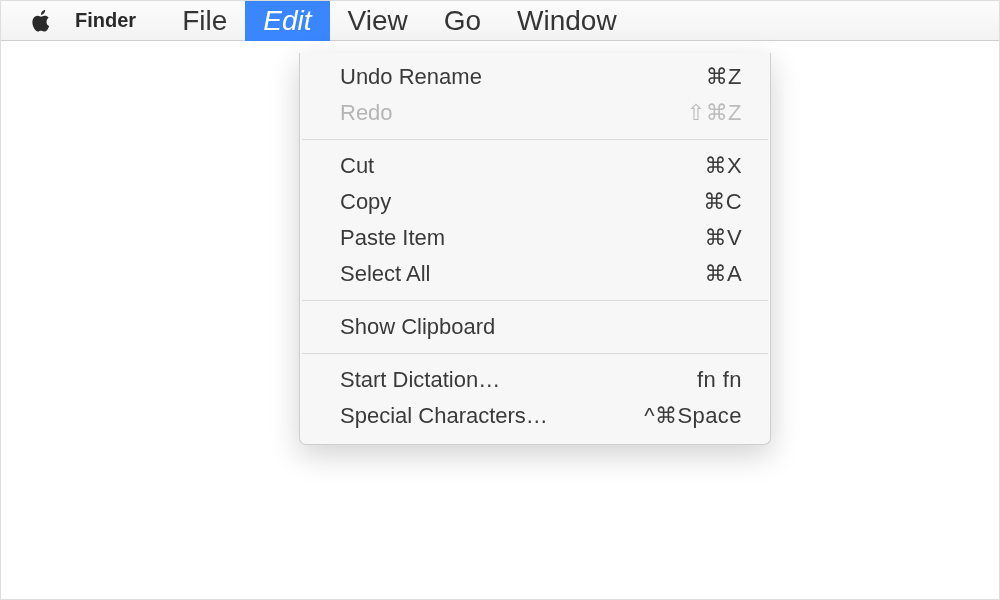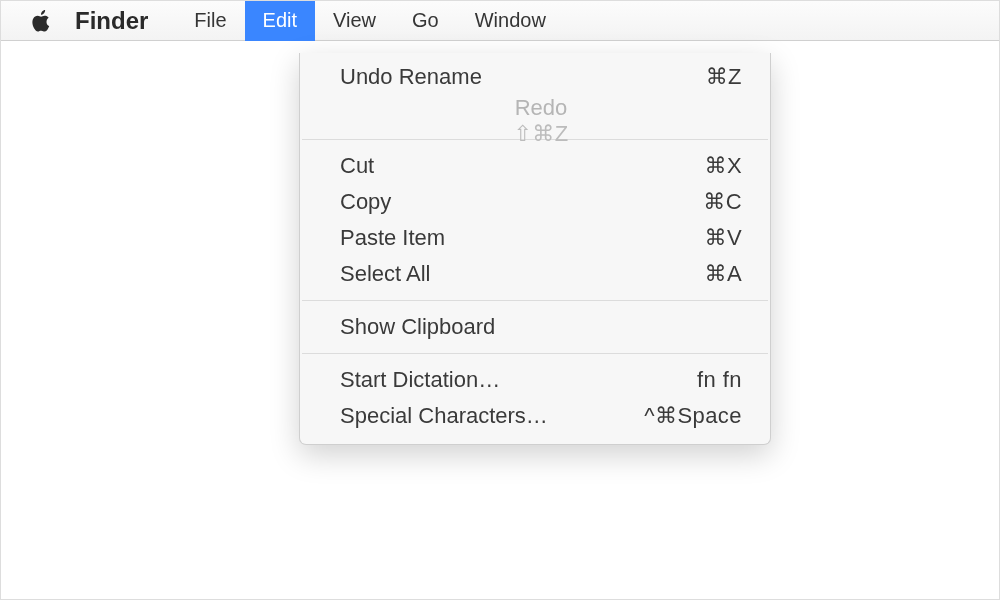--- a/index.html
+++ b/index.html
@@ -28,35 +28,36 @@
     .apple-logo {
       font-size: 26px;
       margin-right: 24px;
       color: #2b2b2b;
       display: flex;
       align-items: center;
     }
     .app-name {
       font-weight: 700;
       margin-right: 28px;
-      font-size: 24px;
+      font-size: 20px;
       color: #2a2a2a;
     }
     .menu-item {
       padding: 0 18px;
       height: 40px;
       display: flex;
       align-items: center;
-      font-size: 20px;
+      font-size: 28px;
       color: #353535;
       cursor: default;
     }
     .menu-item.active {
       background: #3a86ff;
       color: #fff;
+      font-style: italic;
     }
     .dropdown {
       position: absolute;
       left: 298px;
       top: 52px;
       width: 472px;
       background: #f7f7f7;
       border: 1px solid #cfcfcf;
       border-top: none;
       border-bottom-left-radius: 7px;
@@ -69,21 +70,20 @@
       justify-content: space-between;
       align-items: center;
       height: 36px;
       padding: 0 28px 0 40px;
       font-size: 22px;
       color: #3a3a3a;
       cursor: default;
     }
     .dropdown-item.disabled {
       color: #b5b5b5;
-      flex-direction: column;
     }
     .dropdown-item .label {
       flex: 1;
     }
     .dropdown-item .shortcut {
       color: #3a3a3a;
       font-size: 22px;
       letter-spacing: 0.02em;
     }
     .dropdown-item.disabled .shortcut {

